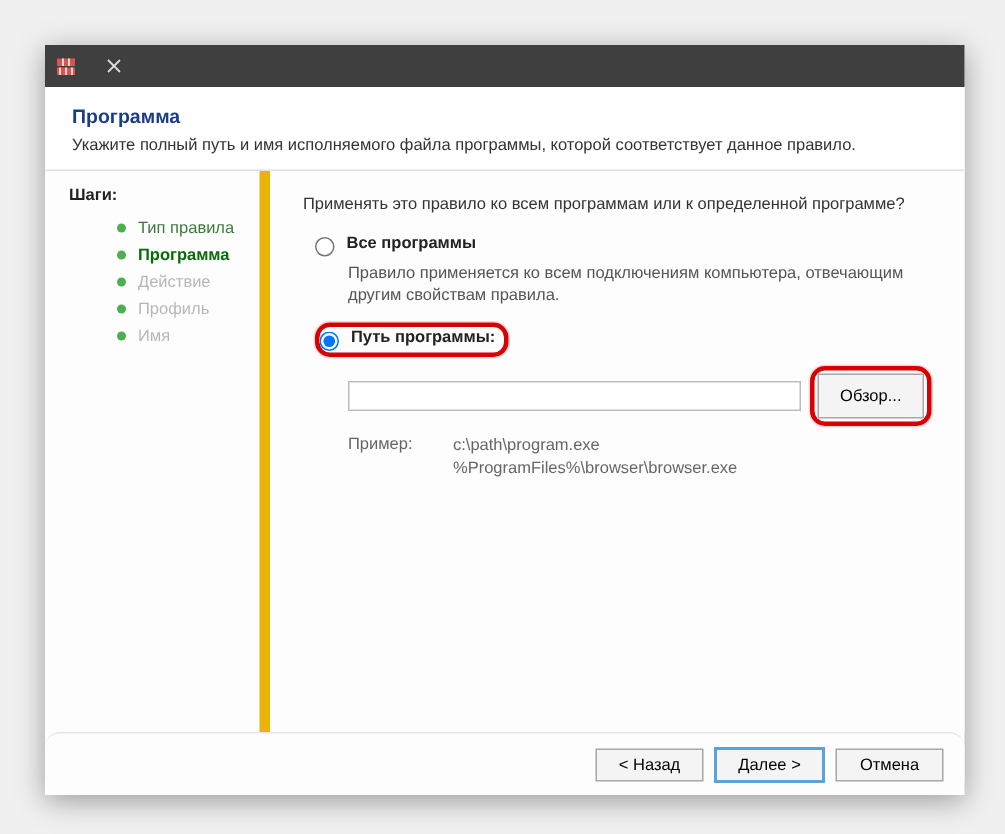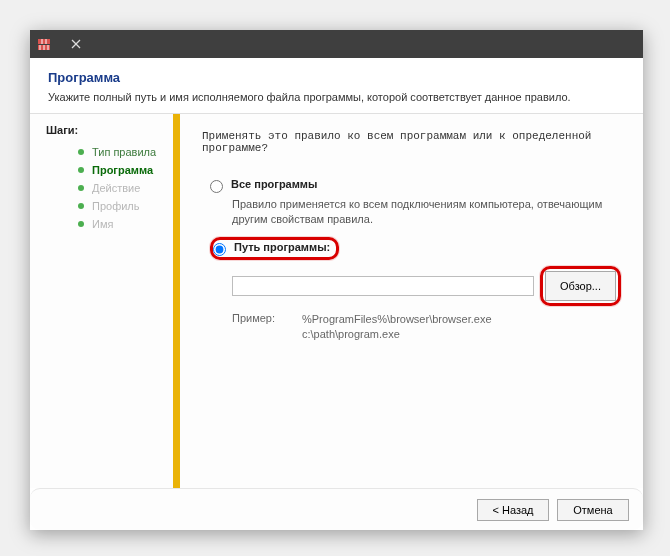--- a/index.html
+++ b/index.html
@@ -101,22 +101,21 @@
   .step .label { color: #3c7a3c; }
 
   .content {
     flex: 1;
     padding: 16px 22px 10px 22px;
     font-size: 11px;
     color: #333;
     position: relative;
   }
   .content .question {
-    margin-bottom: 24px;
-    font-family: Liberation Mono, monospace;
+    margin-bottom: 14px;
   }
   .option-group { margin: 10px 0 10px 8px; }
   .option {
     display: flex;
     align-items: flex-start;
     margin-bottom: 4px;
   }
   .option input[type=radio] {
     margin-top: 2px;
     margin-right: 8px;
@@ -276,28 +275,29 @@
         <div class="path-row">
           <input class="path-input" type="text" value="" style="">
           <span class="browse-wrap highlight-red">
             <button class="browse-btn">Обзор...</button>
           </span>
         </div>
 
         <div class="example">
           <div class="lbl">Пример:</div>
           <div class="paths">
+            <div>c:\path\program.exe</div>
             <div>%ProgramFiles%\browser\browser.exe</div>
-            <div>c:\path\program.exe</div>
           </div>
         </div>
 
       </div>
     </div>
 
   </div>
 
   <div class="footer">
     <button>&lt; Назад</button>
+    <button class="primary">Далее &gt;</button>
     <button>Отмена</button>
   </div>
 
 </div>
 
 </body></html>

